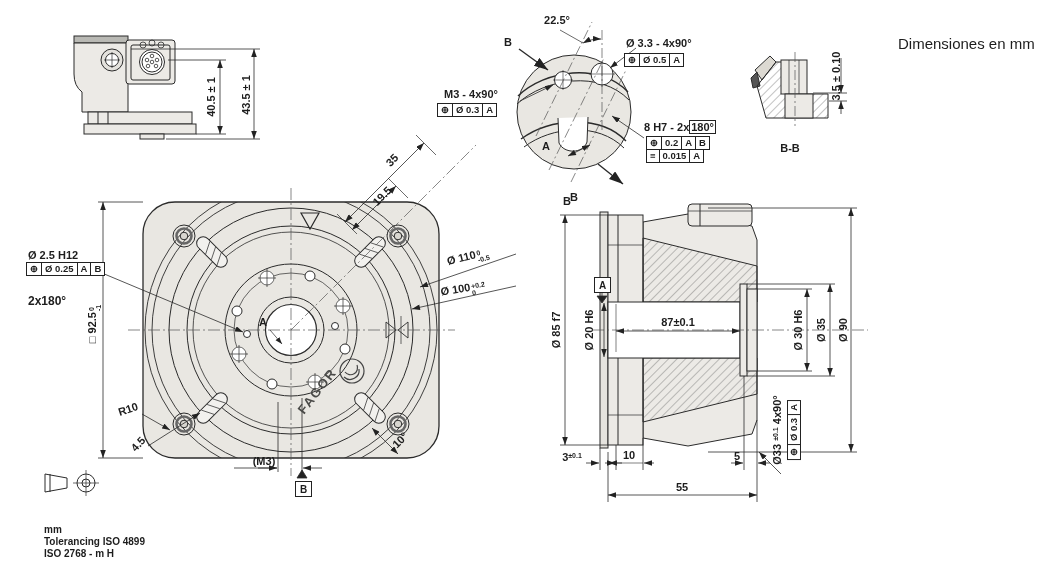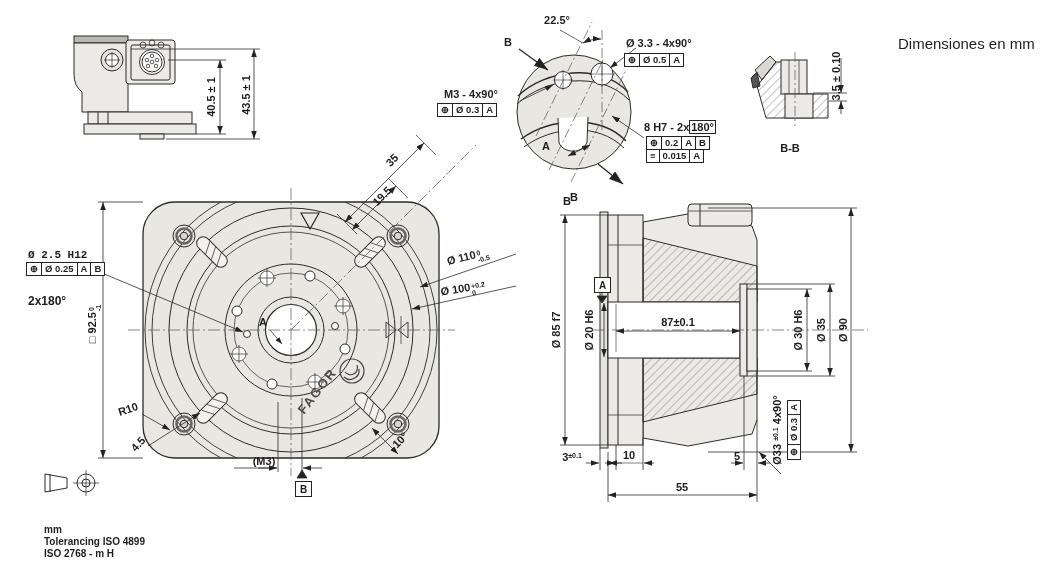--- a/index.html
+++ b/index.html
@@ -411,21 +411,21 @@
   <div class="fcf">
         <span>≡</span>
         <span>0.015</span>
         <span>A</span>
       </div>
 </div>
 
 <div class="lbl" style="left:836px;top:76px;transform:translate(-50%,-50%) rotate(-90deg);">3.5 ± 0.10</div>
 <div class="lbl" style="left:790px;top:148px;transform:translate(-50%,-50%);">B-B</div>
 
-<div class="lbl" style="left:28px;top:249px;font-family:Liberation Mono, monospace;">Ø 2.5 H12</div>
+<div class="lbl" style="left:28px;top:249px;">Ø 2.5 H12</div>
 <div class="fcf fcfpos" style="left:26px;top:262px;">
   <span>⊕</span>
       <span>Ø 0.25</span>
       <span>A</span>
       <span>B</span>
 </div>
 <div class="lbl" style="left:28px;top:294px;font-size:12px;">2x180°</div>
 
 <div class="lbl" style="left:94px;top:324px;transform:translate(-50%,-50%) rotate(-90deg);">
   <span>□</span>

